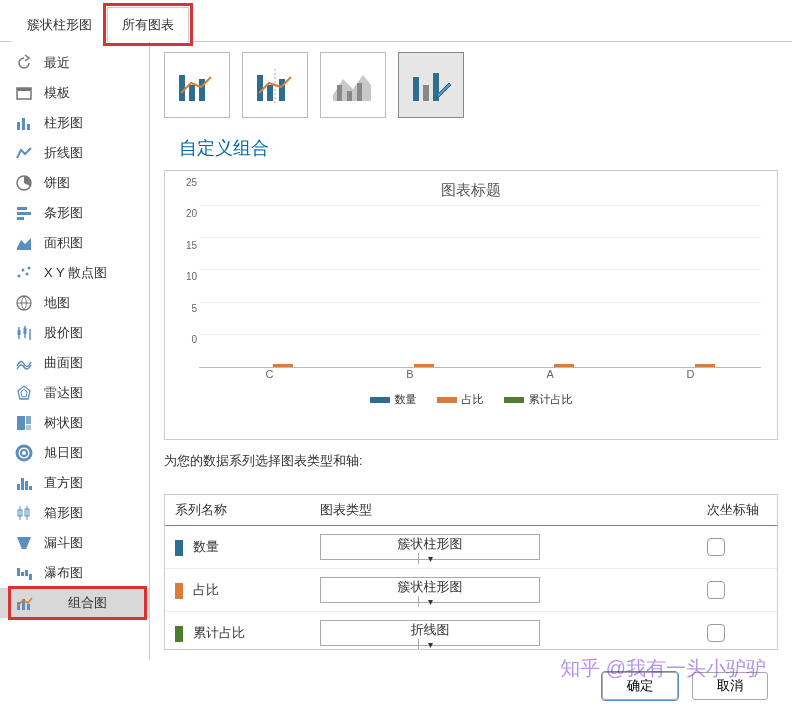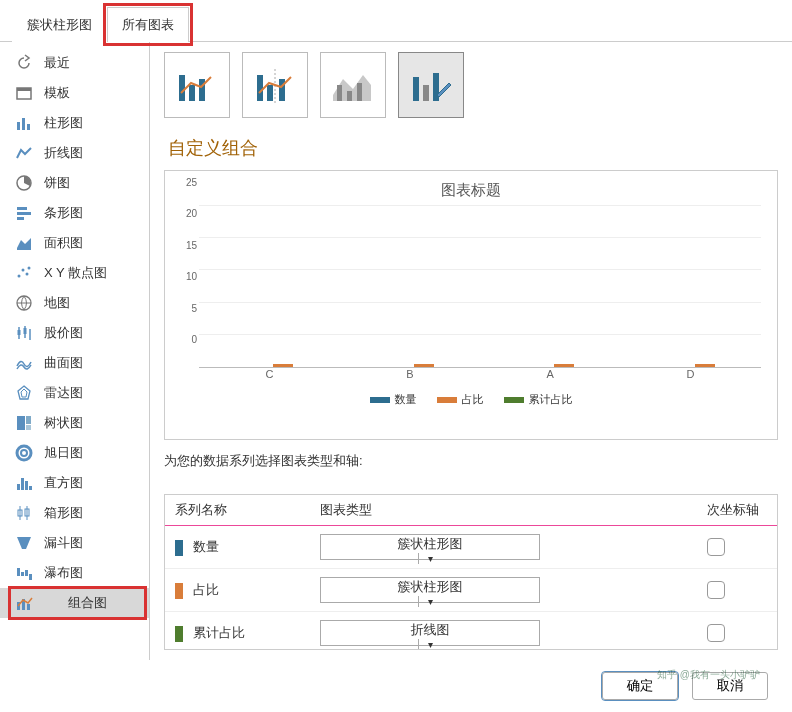--- a/index.html
+++ b/index.html
@@ -16,21 +16,21 @@
 .sidebar-item.selected { background: #d8d8d8; gap: 34px; }
 .sidebar-icon { width: 20px; height: 20px; display: flex; align-items: center; justify-content: center; color: #5a8fbf; }
 .combo-highlight { position: relative; }
 .combo-highlight::after { content:""; position: absolute; left: 8px; right: 2px; top: -2px; bottom: -2px; border: 3px solid #d93232; pointer-events: none; }
 
 .main { flex: 1; padding: 10px 14px; display: flex; flex-direction: column; overflow: hidden; }
 .subtype-row { display: flex; gap: 12px; margin-bottom: 12px; }
 .subtype { width: 66px; height: 66px; border: 1px solid #bbb; display: flex; align-items: center; justify-content: center; cursor: pointer; background: #fff; }
 .subtype.selected { background: #e6e6e6; border-color: #888; }
 
-.section-title { font-size: 18px; color: #a16207; margin: 6px 4px 10px; }
+.section-title { font-size: 18px; color: #0369a1; margin: 6px 15px 10px; }
 
 .preview { border: 1px solid #ccc; padding: 10px 16px 6px; height: 280px; position: relative; }
 .preview-title { text-align: center; font-size: 15px; color: #555; margin-bottom: 6px; }
 .chart-area { position: relative; height: 180px; margin-left: 18px; }
 .y-axis { position: absolute; left: -18px; top: 0; bottom: 18px; width: 18px; }
 .y-tick { position: absolute; right: 2px; font-size: 10px; color: #666; transform: translateY(-50%); }
 .plot { position: absolute; left: 0; right: 0; top: 0; bottom: 18px; border-bottom: 1px solid #bbb; }
 .gridline { position: absolute; left: 0; right: 0; border-top: 1px solid #eee; }
 .bars { position: absolute; left: 0; right: 0; bottom: 0; top: 0; display: flex; justify-content: space-around; align-items: flex-end; }
 .bar-group { display: flex; align-items: flex-end; gap: 2px; position: relative; }
@@ -55,21 +55,21 @@
 .type-select { display: flex; align-items: center; border: 1px solid #aaa; height: 26px; width: 220px; flex-direction: column; }
 .type-select span { flex: 1; padding: 0 8px; }
 .type-select .dropdown-btn { width: 24px; height: 100%; border-left: 1px solid #aaa; display: flex; align-items: center; justify-content: center; font-size: 10px; }
 .axis-check { width: 18px; height: 18px; border: 1px solid #999; border-radius: 4px; }
 .col-axis { text-align: center; width: 80px; }
 
 .footer { height: 52px; display: flex; justify-content: flex-end; align-items: center; gap: 14px; padding-right: 24px; }
 .btn { min-width: 76px; height: 28px; border: 1px solid #aaa; background: #fff; border-radius: 3px; cursor: pointer; }
 .btn.primary { outline: 1px solid #5a8fbf; }
 
-.watermark { position: absolute; right: 32px; bottom: 30px; color: #14532d; font-size: 10px; opacity: 0.5; pointer-events: none; }
+.watermark { position: absolute; right: 26px; bottom: 30px; color: #6d28d9; font-size: 20px; opacity: 0.5; pointer-events: none; }
 </style>
 </head>
 <body>
 
 <div class="tabs">
   <div class="tab">簇状柱形图</div>
   <div class="tab active all-charts-outline">所有图表</div>
 </div>
 
 <div class="body">

